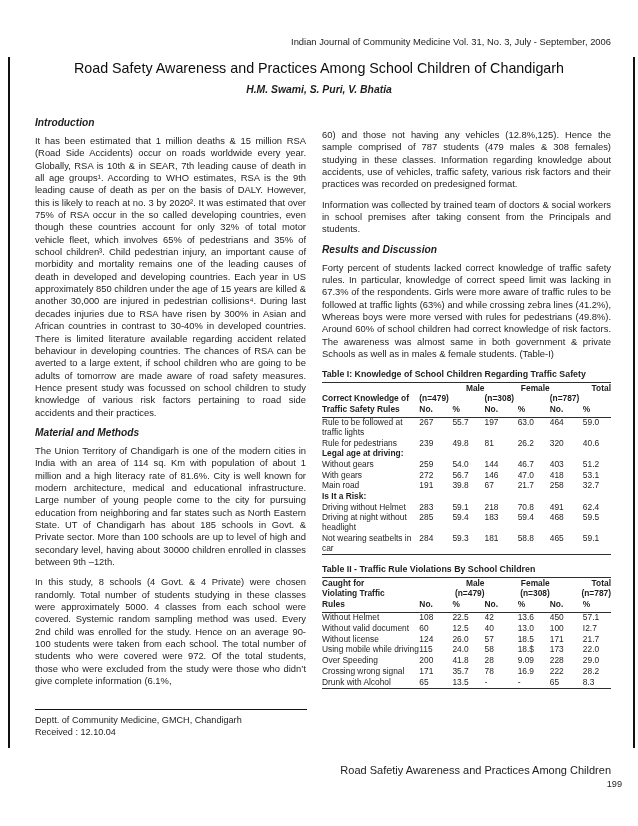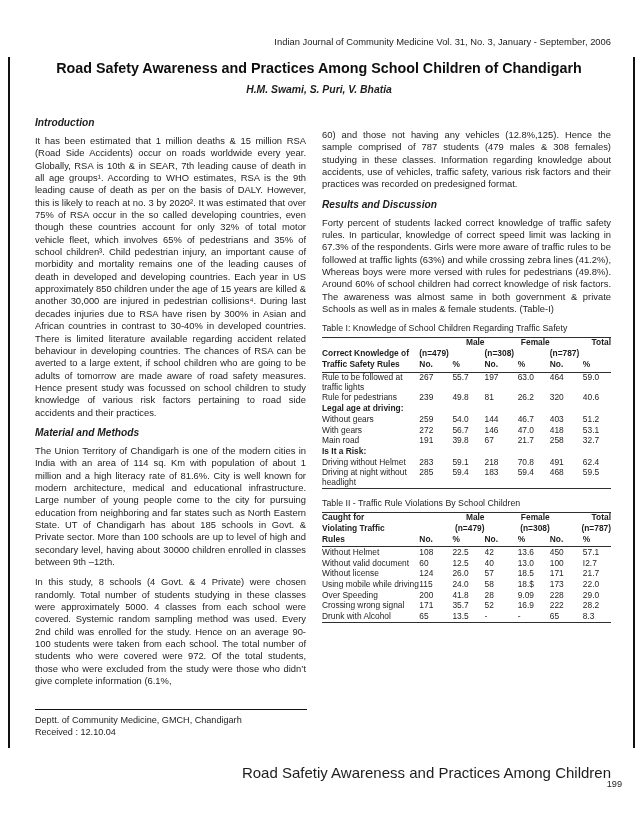--- a/index.html
+++ b/index.html
@@ -14,21 +14,21 @@
   .rule-v { position:absolute; width:1.5px; background:#111; top:57px; height:691px; }
   .rule-left { left:8px; }
   .rule-right { left:633px; }
 
   .journal-header {
     position:absolute; top:36px; left:0; right:27px;
     text-align:right; font-size:9.4px; color:#222;
   }
   .page-title {
     position:absolute; top:60px; left:20px; right:20px;
-    text-align:center; font-weight:bold; font-size:14.3px; color:#0e0e0e;
+    text-align:center; font-weight:normal; font-size:14.3px; color:#0e0e0e;
   }
   .authors {
     position:absolute; top:84px; left:0; right:0;
     text-align:center; font-weight:bold; font-style:italic; font-size:10.4px;
   }
 
   .col { position:absolute; top:111px; }
   .col-left  { left:35px;  width:271px; }
   .col-right { left:322px; width:289px; }
 
@@ -42,28 +42,28 @@
   }
 
   .footnote {
     position:absolute; left:35px; top:709px; width:272px;
     font-size:9.1px; line-height:12px;
   }
   .footnote .sep { border:none; border-top:1.5px solid #111; margin:0 0 4px 0; }
 
   .running-footer {
     position:absolute; right:27px; top:764px;
-    font-size:15px; text-align:center;
+    font-size:11px; text-align:center;
   }
   .page-number {
     position:absolute; left:0; right:16px; top:779px;
     text-align:right; font-size:9.2px;
   }
 
-  .tbl-title { font-size:8.8px; font-weight:normal; margin:4px 0 3px 0; line-height:10.5px; }
+  .tbl-title { font-size:8.8px; font-weight:bold; margin:4px 0 3px 0; line-height:10.5px; }
   .tbl-title-2 { margin-top:9px; }
   table.dt {
     width:100%; border-collapse:collapse; table-layout:fixed;
     border-top:1.8px solid #2e2e2e; border-bottom:1.8px solid #2e2e2e;
     font-size:8.4px; line-height:9.7px;
   }
   .dt col.c-label { width:97px; }
   .dt col.c-no    { width:33px; }
   .dt col.c-pct   { width:32px; }
   .dt col.c-pct-last { width:28px; }
@@ -76,34 +76,35 @@
   .dt .grp { text-align:right; }
   .dt .grp-n-left { text-align:left; }
   .dt tr.sub td { font-weight:bold; }
 </style>
 </head>
 <body>
 
 <div class="rule-v rule-left"></div>
 <div class="rule-v rule-right"></div>
 
-<div class="journal-header">Indian Journal of Community Medicine Vol. 31, No. 3, January - September, 2006</div>
+<div class="journal-header">Indian Journal of Community Medicine Vol. 31, No. 3, July - September, 2006</div>
 <div class="page-title">Road Safety Awareness and Practices Among School Children of Chandigarh</div>
 <div class="authors">H.M. Swami, S. Puri, V. Bhatia</div>
 
 <div class="col col-left">
   <div class="section-h" style="margin-top:6px">Introduction</div>
   <p class="body-p">It has been estimated that 1 million deaths &amp; 15 million RSA (Road Side Accidents) occur on roads worldwide every year. Globally, RSA is 10th &amp; in SEAR, 7th leading cause of death in all age groups¹. According to WHO estimates, RSA is the 9th leading cause of death as per on the basis of DALY. However, this is likely to reach at no. 3 by 2020². It was estimated that over 75% of RSA occur in the so called developing countries, even though these countries account for only 32% of total motor vehicle fleet, which involves 65% of pedestrians and 35% of school children³. Child pedestrian injury, an important cause of morbidity and mortality remains one of the leading causes of death in developed and developing countries. Each year in US approximately 850 children under the age of 15 years are killed &amp; another 30,000 are injured in pedestrian collisions⁴. During last decades injuries due to RSA have risen by 300% in Asian and African countries in contrast to 30-40% in developed countries. There is limited literature available regarding accident related behaviour in developing countries. The chances of RSA can be averted to a large extent, if school children who are going to be adults of tomorrow are made aware of road safety measures. Hence present study was focussed on school children to study knowledge of various risk factors pertaining to road side accidents and their practices.</p>
   <div class="section-h">Material and Methods</div>
   <p class="body-p">The Union Territory of Chandigarh is one of the modern cities in India with an area of 114 sq. Km with population of about 1 million and a high literacy rate of 81.6%. City is well known for modern architecture, medical and educational infrastructure. Large number of young people come to the city for pursuing education from neighboring and far states such as North Eastern State. UT of Chandigarh has about 185 schools in Govt. &amp; Private sector. More than 100 schools are up to level of high and secondary level, having about 30000 children enrolled in classes between 9th –12th.</p>
   <p class="body-p">In this study, 8 schools (4 Govt. &amp; 4 Private) were chosen randomly. Total number of students studying in these classes were approximately 5000. 4 classes from each school were covered. Systemic random sampling method was used. Every 2nd child was enrolled for the study. Hence on an average 90-100 students were taken from each school. The total number of students who were covered were 972. Of the total students, those who were excluded from the study were those who didn’t give complete information (6.1%,</p>
 </div>
 
 <div class="col col-right">
   <p class="body-p" style="margin-top:18px">60) and those not having any vehicles (12.8%,125). Hence the sample comprised of 787 students (479 males &amp; 308 females) studying in these classes. Information regarding knowledge about accidents, use of vehicles, traffic safety, various risk factors and their practices was recorded on predesigned format.</p>
+  <p class="body-p">Information was collected by trained team of doctors &amp; social workers in school premises after taking consent from the Principals and students.</p>
   <div class="section-h">Results and Discussion</div>
   <p class="body-p">Forty percent of students lacked correct knowledge of traffic safety rules. In particular, knowledge of correct speed limit was lacking in 67.3% of the respondents. Girls were more aware of traffic rules to be followed at traffic lights (63%) and while crossing zebra lines (41.2%), Whereas boys were more versed with rules for pedestrians (49.8%). Around 60% of school children had correct knowledge of risk factors. The awareness was almost same in both government &amp; private Schools as well as in males &amp; female students. (Table-I)</p>
 
   <div class="tbl-title">Table I: Knowledge of School Children Regarding Traffic Safety</div>
   <table class="dt">
     <colgroup>
         <col class="c-label">
         <col class="c-no">
         <col class="c-pct">
         <col class="c-no">
@@ -197,20 +198,29 @@
       </tr>
       <tr>
         <td>Driving at night without headlight</td>
         <td>285</td>
         <td>59.4</td>
         <td>183</td>
         <td>59.4</td>
         <td>468</td>
         <td>59.5</td>
       </tr>
+      <tr>
+        <td>Not wearing seatbelts in car</td>
+        <td>284</td>
+        <td>59.3</td>
+        <td>181</td>
+        <td>58.8</td>
+        <td>465</td>
+        <td>59.1</td>
+      </tr>
     </tbody>
   </table>
 
   <div class="tbl-title tbl-title-2">Table II - Traffic Rule Violations By School Children</div>
   <table class="dt">
     <colgroup>
         <col class="c-label">
         <col class="c-no">
         <col class="c-pct">
         <col class="c-no">
@@ -284,21 +294,21 @@
         <td>41.8</td>
         <td>28</td>
         <td>9.09</td>
         <td>228</td>
         <td>29.0</td>
       </tr>
       <tr>
         <td>Crossing wrong signal</td>
         <td>171</td>
         <td>35.7</td>
-        <td>52</td>
+        <td>78</td>
         <td>16.9</td>
         <td>222</td>
         <td>28.2</td>
       </tr>
       <tr>
         <td>Drunk with Alcohol</td>
         <td>65</td>
         <td>13.5</td>
         <td>-</td>
         <td>-</td>

